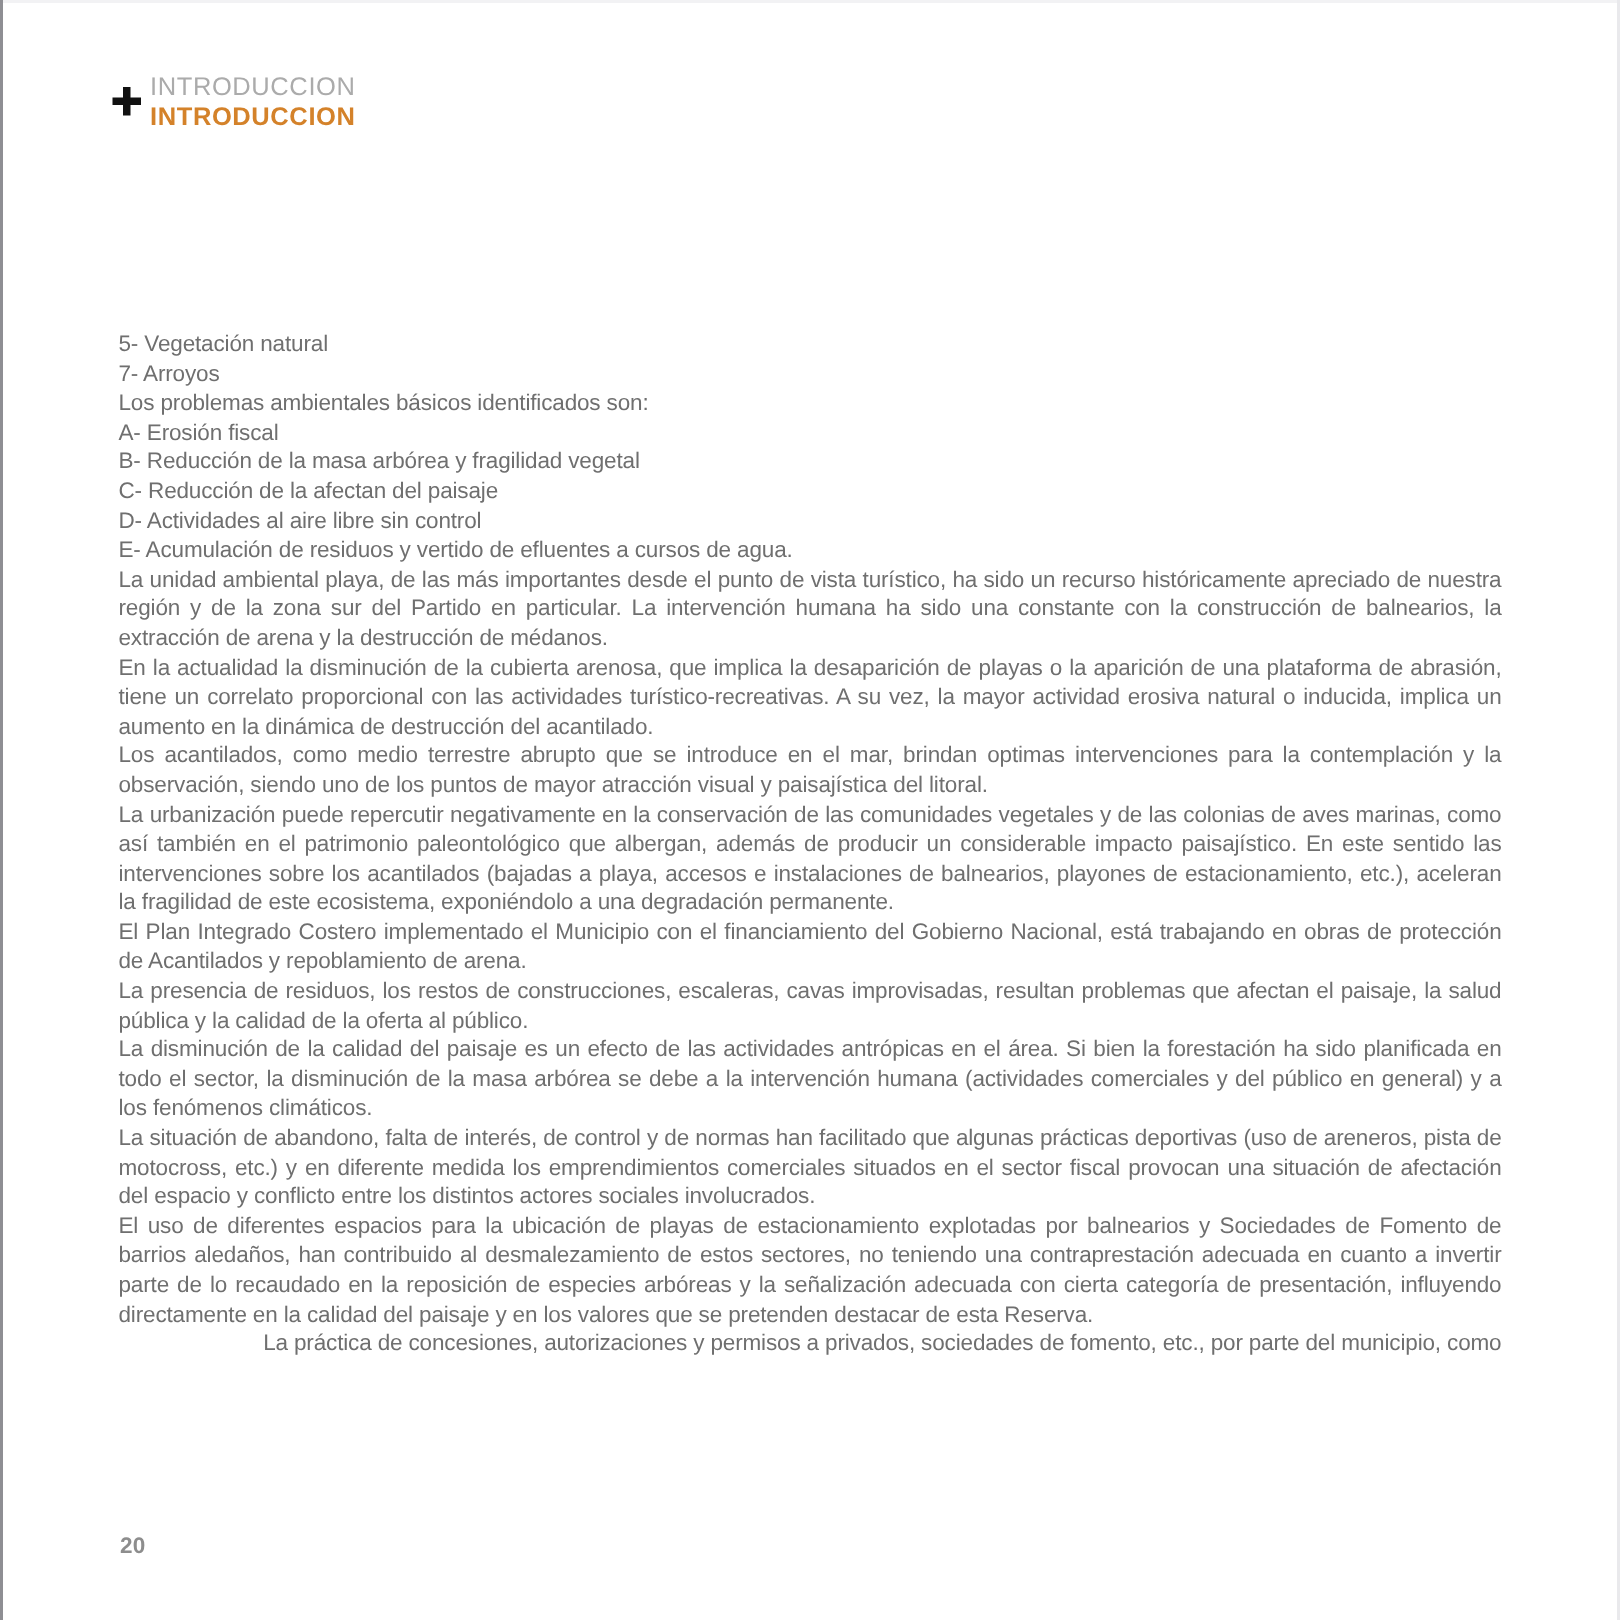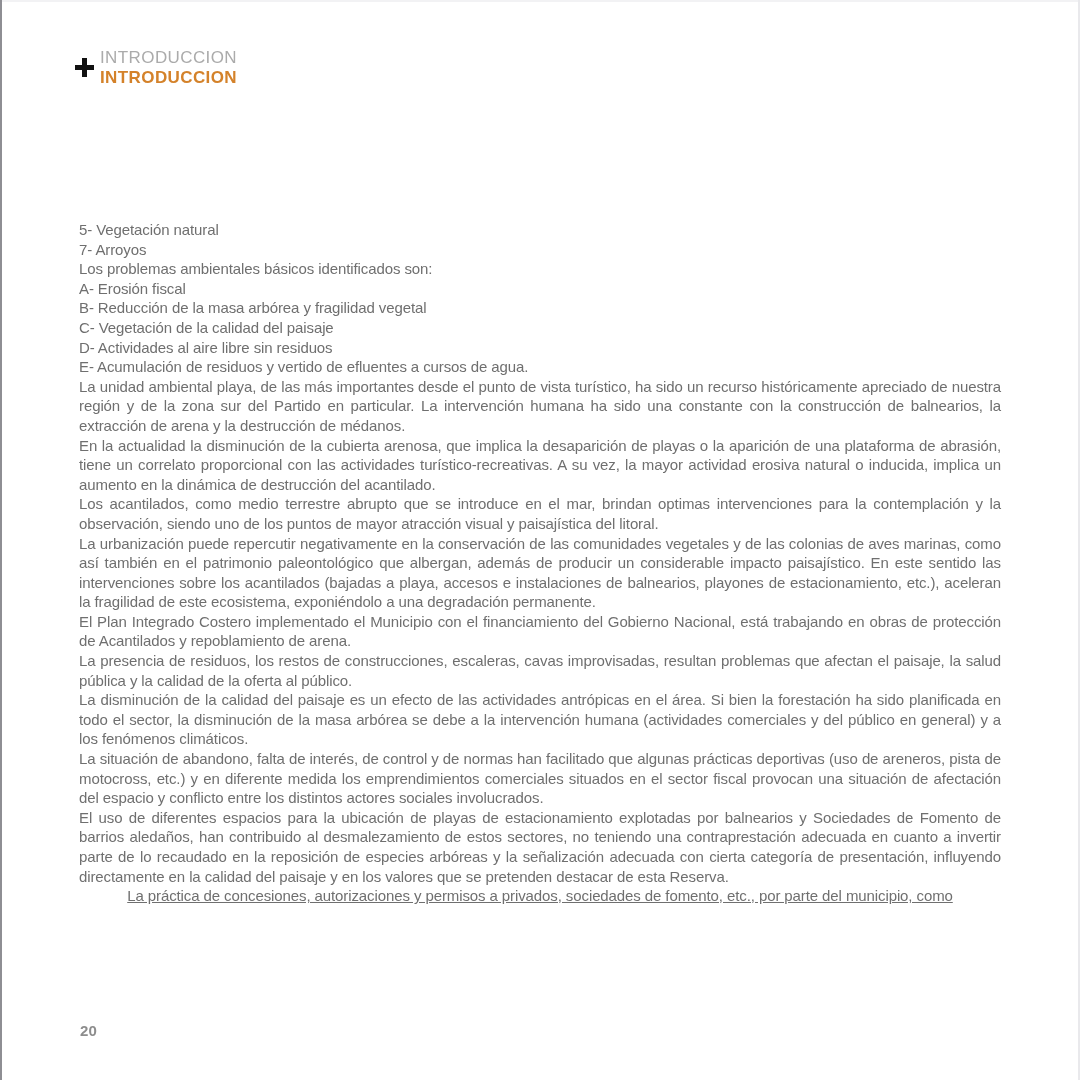--- a/index.html
+++ b/index.html
@@ -117,22 +117,21 @@
   }
   .body-text p.j {
     text-align: justify;
     text-justify: inter-word;
   }
   .body-text p.l {
     text-align: left;
     white-space: pre-wrap;
   }
   .body-text p.last {
-    text-align: center;
-    text-decoration: underline;
+    text-align: right;
   }
 
   
   .page-number {
     position: absolute;
     left: 80px;
     top: 1022px;
     font-size: 15px;
     font-weight: 700;
     color: #8d8d8d;
@@ -155,22 +154,22 @@
       <span class="header-line-2">INTRODUCCION</span>
     </span>
   </div>
 
   <div class="body-text">
     <p class="l">5- Vegetación natural</p>
     <p class="l">7- Arroyos</p>
     <p class="l">Los problemas ambientales básicos identificados son:</p>
     <p class="l">A- Erosión fiscal</p>
     <p class="l">B- Reducción de la masa arbórea y fragilidad vegetal</p>
-    <p class="l">C- Vegetación de la calidad del paisaje</p>
-    <p class="l">D- Actividades al aire libre sin residuos</p>
+    <p class="l">C- Reducción de la afectan del paisaje</p>
+    <p class="l">D- Actividades al aire libre sin control</p>
     <p class="l">E- Acumulación de residuos y vertido de efluentes a cursos de agua.</p>
 
     <p class="j">La unidad ambiental playa, de las más importantes desde el punto de vista turístico, ha sido un recurso históricamente apreciado de nuestra región y de la zona sur del Partido en particular. La intervención humana ha sido una constante con la construcción de balnearios, la extracción de arena y la destrucción de médanos.</p>
     <p class="j">En la actualidad la disminución de la cubierta arenosa, que implica la desaparición de playas o la aparición de una plataforma de abrasión, tiene un correlato proporcional con las actividades turístico-recreativas. A su vez, la mayor actividad erosiva natural o inducida, implica un aumento en la dinámica de destrucción del acantilado.</p>
     <p class="j">Los acantilados, como medio terrestre abrupto que se introduce en el mar, brindan optimas intervenciones para la contemplación y la observación, siendo uno de los puntos de mayor atracción visual y paisajística del litoral.</p>
     <p class="j">La urbanización puede repercutir negativamente en la conservación de las comunidades vegetales y de las colonias de aves marinas, como así también en el patrimonio paleontológico que albergan, además de producir un considerable impacto paisajístico. En este sentido las intervenciones sobre los acantilados (bajadas a playa, accesos e instalaciones de balnearios, playones de estacionamiento, etc.), aceleran la fragilidad de este ecosistema, exponiéndolo a una degradación permanente.</p>
     <p class="j">El Plan Integrado Costero implementado el Municipio con el financiamiento del Gobierno Nacional, está trabajando en obras de protección de Acantilados y repoblamiento de arena.</p>
     <p class="j">La presencia de residuos, los restos de construcciones, escaleras, cavas improvisadas, resultan problemas que afectan el paisaje, la salud pública y la calidad de la oferta al público.</p>
     <p class="j">La disminución de la calidad del paisaje es un efecto de las actividades antrópicas en el área. Si bien la forestación ha sido planificada en todo el sector, la disminución de la masa arbórea se debe a la intervención humana (actividades comerciales y del público en general) y a los fenómenos climáticos.</p>
     <p class="j">La situación de abandono, falta de interés, de control y de normas han facilitado que algunas prácticas deportivas (uso de areneros, pista de motocross, etc.) y en diferente medida los emprendimientos comerciales situados en el sector  fiscal provocan una situación de afectación del espacio y conflicto entre los distintos actores sociales involucrados.</p>

